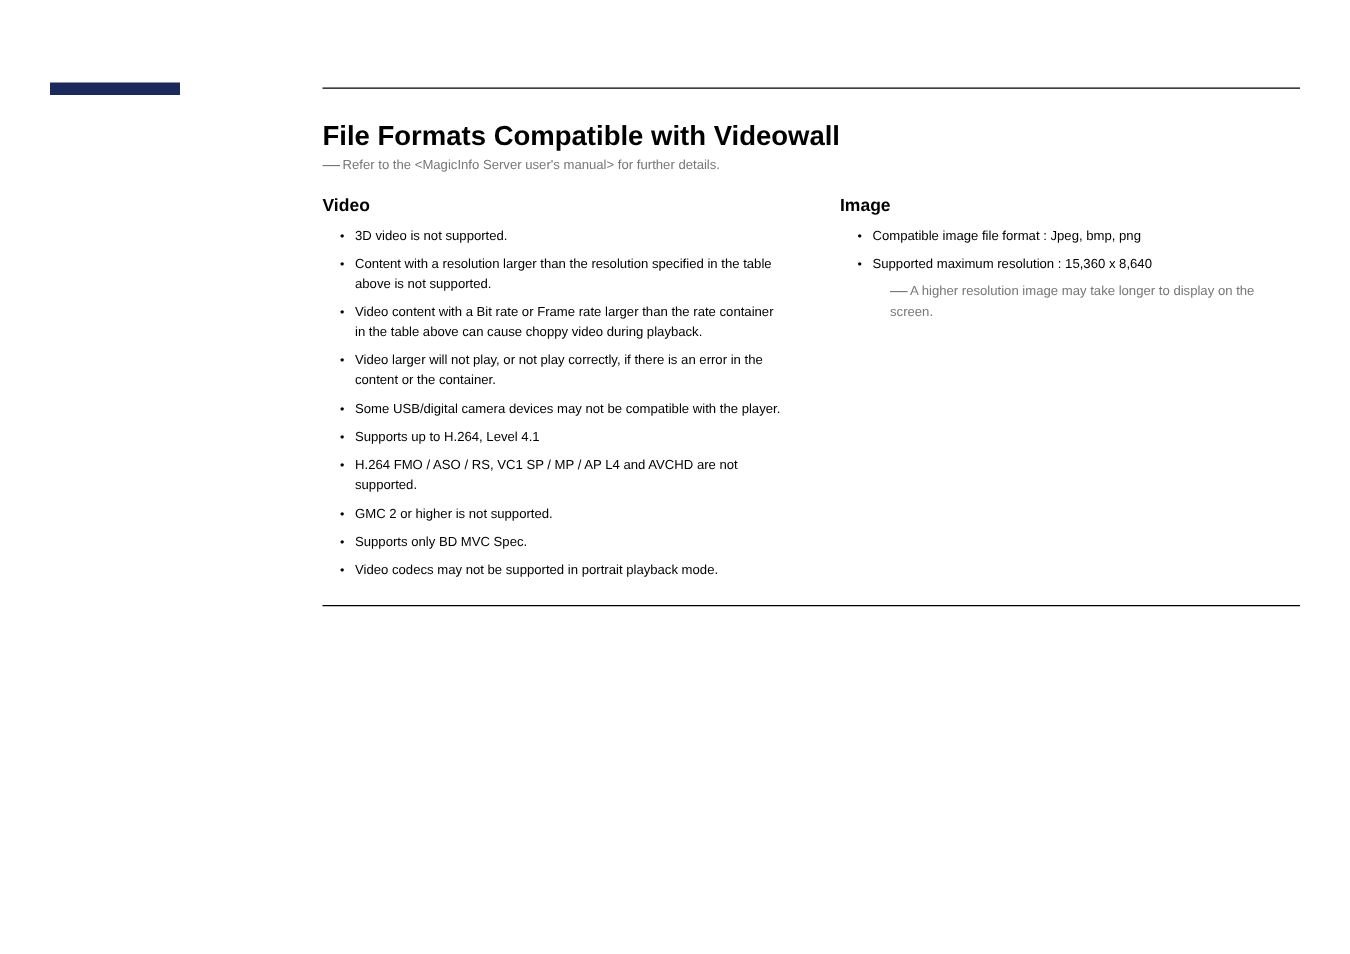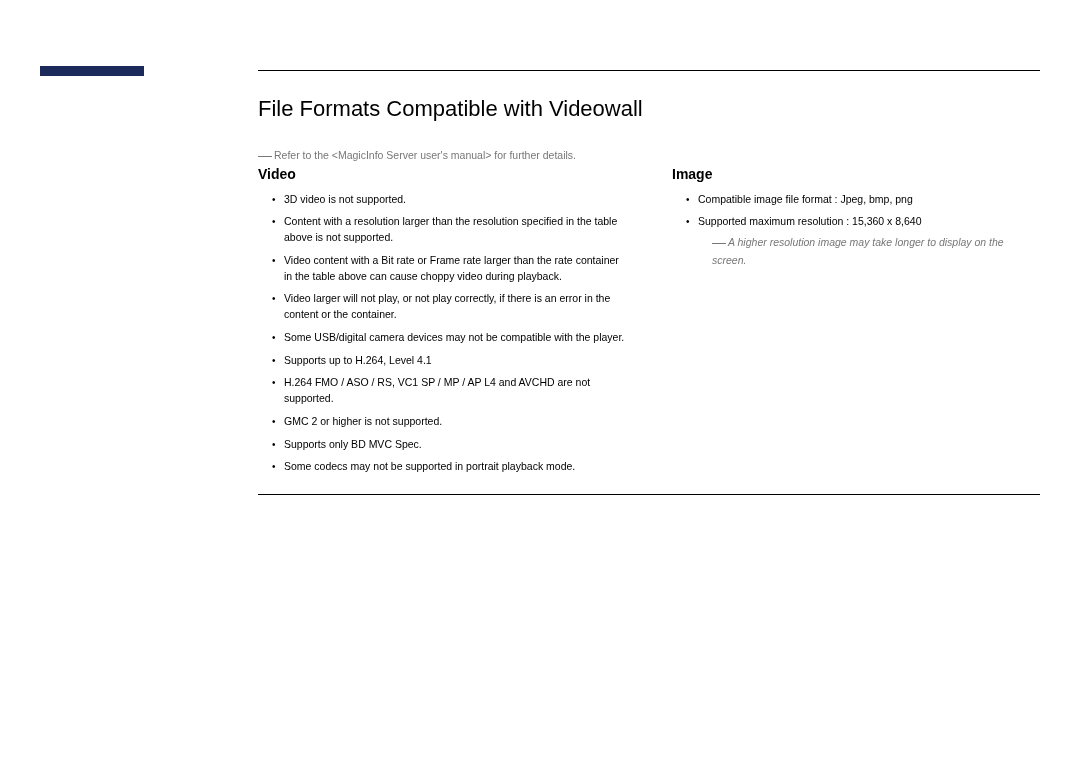--- a/index.html
+++ b/index.html
@@ -27,27 +27,28 @@
     border-top: 1px solid #000;
   }
   .content {
     position: absolute;
     top: 96px;
     left: 258px;
     right: 40px;
   }
   h1 {
     font-size: 22px;
-    font-weight: normal;
-    margin-bottom: 24px;
+    font-weight: bold;
+    margin-bottom: 0;
     color: #000;
   }
   .note {
     font-size: 10.5px;
     color: #777;
+    margin-bottom: 14px;
     line-height: 1.4;
   }
   .dash {
     font-family: "Arial", sans-serif;
     font-size: 14px;
     color: #777;
     vertical-align: -1px;
     margin-right: 2px;
   }
   .columns {
@@ -100,21 +101,20 @@
     left: 0;
     top: -1px;
     font-size: 12px;
   }
   .subnote {
     font-size: 10.5px;
     color: #777;
     padding-left: 14px;
     line-height: 1.5;
     margin-top: 2px;
-    font-style: italic;
   }
   .bottomrule {
     border-top: 1px solid #000;
     margin-top: 12px;
   }
 </style>
 </head>
 <body>
 
 <div class="topbar"></div>
@@ -132,21 +132,21 @@
       <ul class="top">
         <li><span>3D video is not supported.</span></li>
         <li><span>Content with a resolution larger than the resolution specified in the table above is not supported.</span></li>
         <li><span>Video content with a Bit rate or Frame rate larger than the rate container in the table above can cause choppy video during playback.</span></li>
         <li><span>Video larger will not play, or not play correctly, if there is an error in the content or the container.</span></li>
         <li><span>Some USB/digital camera devices may not be compatible with the player.</span></li>
         <li><span>Supports up to H.264, Level 4.1</span></li>
         <li><span>H.264 FMO / ASO / RS, VC1 SP / MP / AP L4 and AVCHD are not supported.</span></li>
         <li><span>GMC 2 or higher is not supported.</span></li>
         <li><span>Supports only BD MVC Spec.</span></li>
-        <li><span>Some codecs may not be supported in portrait playback mode.</span></li>
+        <li><span>Video codecs may not be supported in portrait playback mode.</span></li>
       </ul>
     </div>
 
     <div class="col col-right">
       <h2>Image</h2>
       <ul class="top">
         <li><span>Compatible image file format : Jpeg, bmp, png</span></li>
         <li><span>Supported maximum resolution : 15,360 x 8,640</span>
           <div class="subnote">
             <span class="dash">―</span><span>A higher resolution image may take longer to display on the screen.</span>

